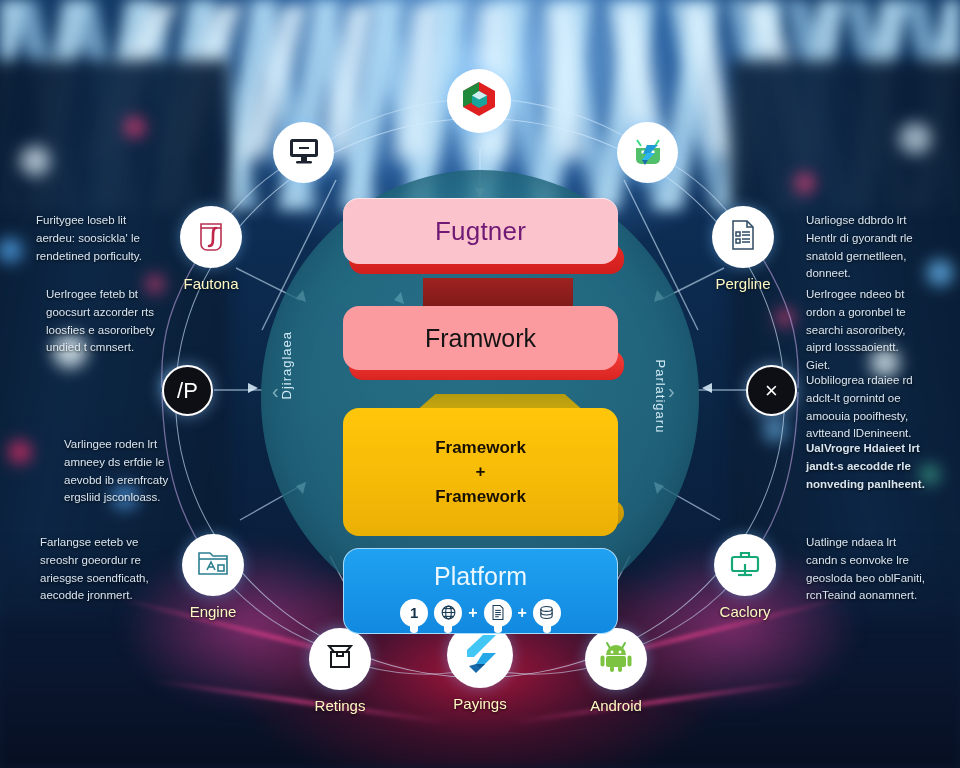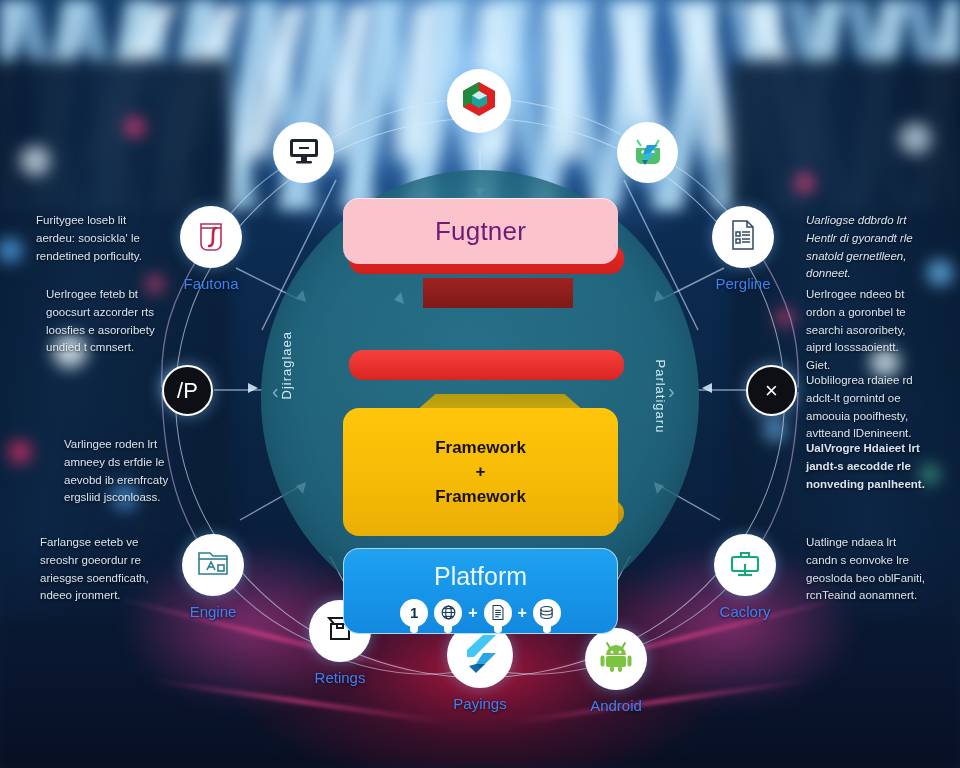--- a/index.html
+++ b/index.html
@@ -211,21 +211,21 @@
   .bubble {
     border-radius: 50%;
     display: flex; align-items: center; justify-content: center;
     background: #ffffff;
     box-shadow: 0 0 14px rgba(120,190,255,.45);
   }
   .bubble.dark { background: #0d0f14; border: 2.5px solid #ffffff; box-shadow: 0 0 16px rgba(150,200,255,.5); }
   .node .label {
     margin-top: 7px;
     font-size: 15px;
-    color: #3b82f6;
+    color: #fef9c3;
     text-shadow: 0 1px 3px rgba(0,0,0,.75);
     white-space: nowrap;
   }
   .bubble .glyph { font-size: 22px; color: #fff; font-weight: 400; }
 
   
   .note {
     position: absolute;
     font-size: 11.5px;
     line-height: 1.55;
@@ -311,20 +311,23 @@
     <div class="layer l1">
       <div class="edge"></div>
       <div class="face">
         <span class="txt">Fugtner</span>
       </div>
       <div class="riser"></div>
     </div>
 
     <div class="layer l2">
       <div class="edge"></div>
+      <div class="face">
+        <span class="txt">Framwork</span>
+      </div>
     </div>
 
     <div class="layer l3">
       <div class="trapz"></div>
       <div class="edge"></div>
       <div class="face">
         <span class="txt">Framework</span>
         <span class="plus">+</span>
         <span class="txt">Framework</span>
       </div>
@@ -496,21 +499,21 @@
           <line x1="2" y1="11" x2="30" y2="11"></line>
           <path d="M10 22l4-8 4 8"></path>
           <line x1="11.4" y1="19" x2="16.6" y2="19"></line>
           <rect x="21" y="17" width="6" height="6"></rect>
         </svg>
       </span>
     </div>
     <span class="label">Engine</span>
   </div>
 
-  <div class="node" style="left:309px; top:600px;justify-content:flex-end;">
+  <div class="node" style="left:309px; top:628px;justify-content:flex-end;">
     <div class="bubble" style="width:62px;height:62px;">
       <span>
         <svg width="32" height="30" viewBox="0 0 32 30" fill="none" stroke="#15181d" stroke-width="2">
           <path d="M5 4h22l-5 6H10z"></path>
           <rect x="7" y="10" width="18" height="15"></rect>
           <path d="M13 10v4h6v-4"></path>
         </svg>
       </span>
     </div>
     <span class="label">Retings</span>
@@ -566,24 +569,24 @@
   <div class="note left" style="left:24px; top:436px;margin-left:40px;">
     <div>Varlingee roden lrt</div>
     <div>amneey ds erfdie le</div>
     <div>aevobd ib erenfrcaty</div>
     <div>ergsliid jsconloass.</div>
   </div>
   <div class="note left" style="left:40px; top:534px;">
     <div>Farlangse eeteb ve</div>
     <div>sreoshr goeordur re</div>
     <div>ariesgse soendficath,</div>
-    <div>ndeeo jronmert.</div>
-  </div>
-
-  <div class="note right" style="left:806px; top:212px;font-style:italic;">
+    <div>aecodde jronmert.</div>
+  </div>
+
+  <div class="note right" style="left:806px; top:212px;">
     <div>Uarliogse ddbrdo lrt</div>
     <div>Hentlr di gyorandt rle</div>
     <div>snatold gernetlleen,</div>
     <div>donneet.</div>
   </div>
   <div class="note right" style="left:806px; top:286px;">
     <div>Uerlrogee ndeeo bt</div>
     <div>ordon a goronbel te</div>
     <div>searchi asororibety,</div>
     <div>aiprd losssaoientt.</div>

